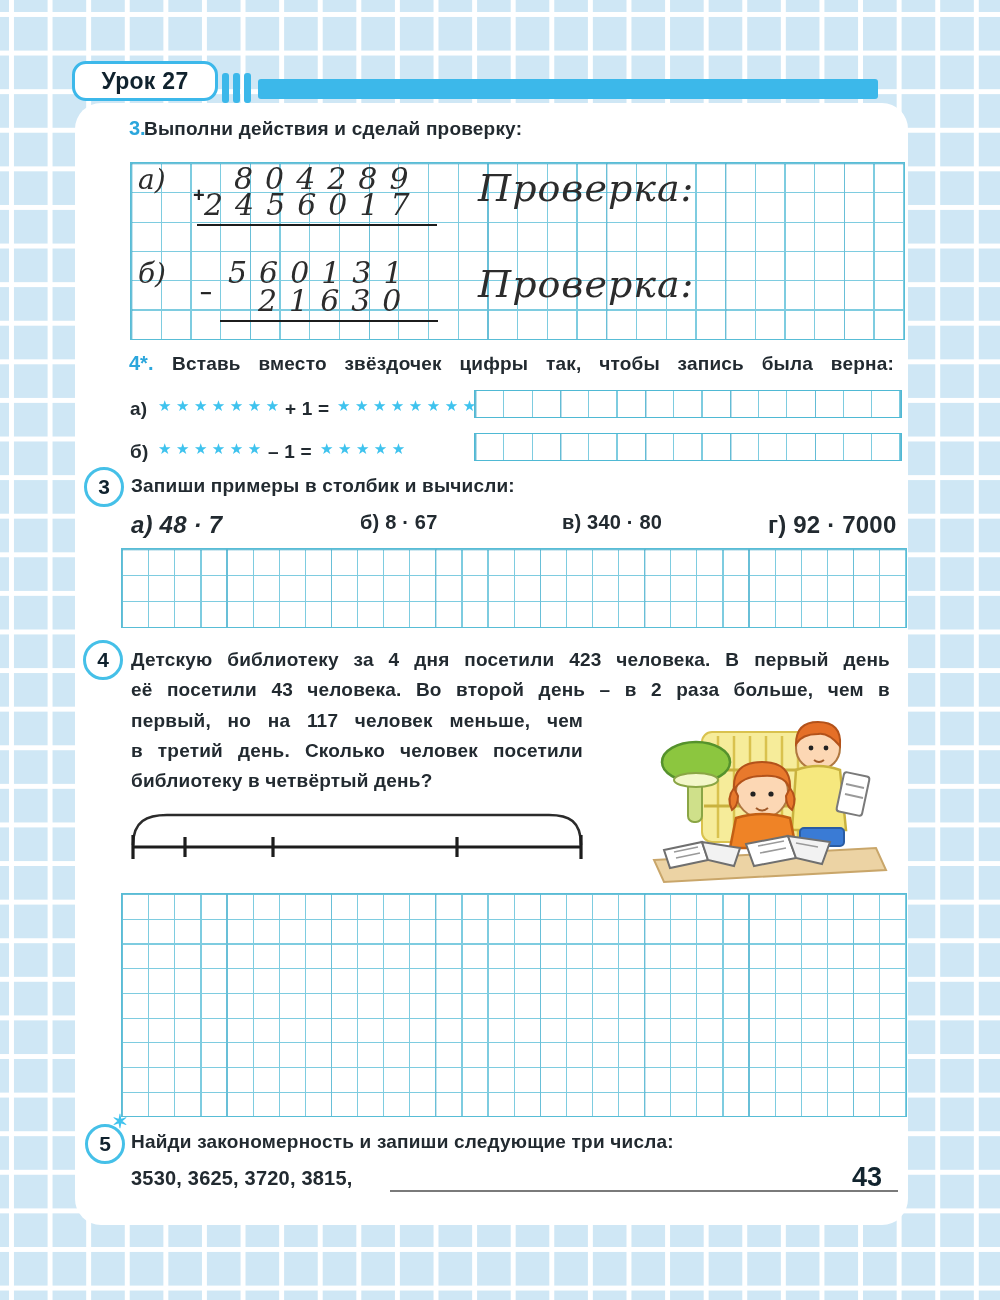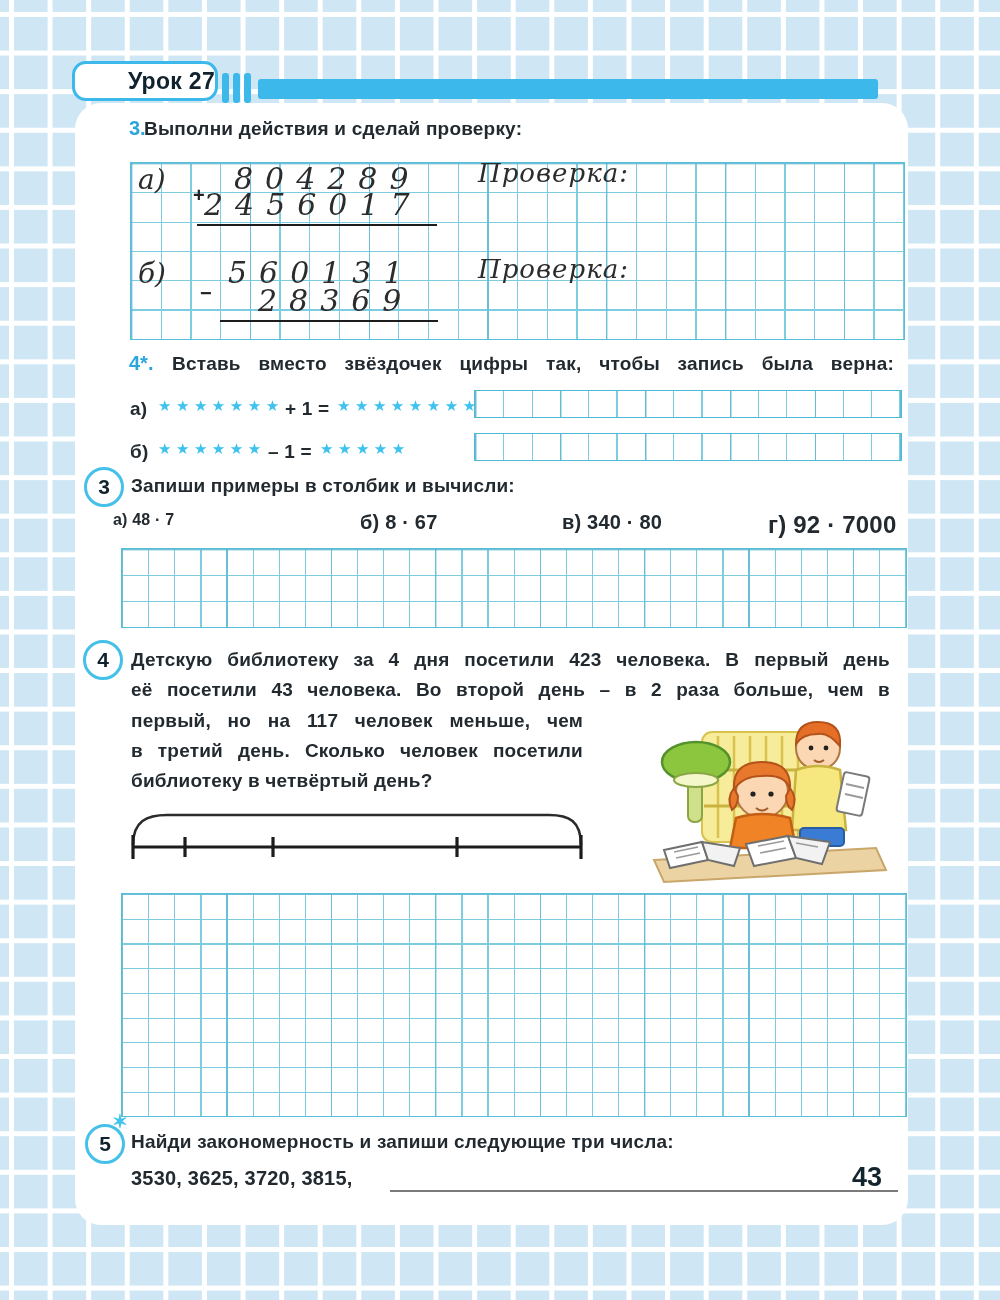--- a/index.html
+++ b/index.html
@@ -32,59 +32,59 @@
       repeating-linear-gradient(to bottom,#2f9cc03a 0 1.5px,transparent 1.5px 400px),
       repeating-linear-gradient(to right,#7ecce0 0 1.2px,transparent 1.2px var(--cw,29.7px)),
       repeating-linear-gradient(to bottom,#7ecce0 0 1.2px,transparent 1.2px var(--ch,29.3px));}
   .strip{position:absolute;height:26px;border:1.5px solid #4fb9d4;
     background-image:repeating-linear-gradient(to right,#2f9cc055 0 1.5px,transparent 1.5px 85px),
       repeating-linear-gradient(to right,#7ecce0 0 1.2px,transparent 1.2px 28.3px);}
   
   .hand{font-family:"DejaVu Serif",serif;font-style:italic;color:#2c2c2c;}
   .hand-digits{font-size:30px;letter-spacing:12px;line-height:30px;white-space:nowrap;}
   .hand-label{font-size:28px;}
-  .hand-check{font-size:26px;letter-spacing:1px;}
+  .hand-check{font-size:38px;letter-spacing:1px;margin-top:8px;}
   .uline{position:absolute;height:0;border-top:2.5px solid #1c1c1c;}
   .opsign{position:absolute;font-weight:bold;font-size:20px;color:#222;}
   .stars{color:#3fc3ee;font-size:15px;letter-spacing:4.5px;white-space:nowrap;}
   .star-badge{position:absolute;color:#3fc3ee;font-size:19px;font-weight:bold;}
   .answer-line{position:absolute;height:0;border-top:2.5px solid #7a7a7a;}
   .pgnum{position:absolute;font-weight:bold;font-size:27px;color:#12242e;}
 </style>
 </head>
 <body>
 
 <div id="page">
 
   <div class="hbar" style="left:258px;top:79px;width:620px;height:20px;"></div>
   <div class="hbar" style="left:222px;top:73px;width:7px;height:30px;"></div>
   <div class="hbar" style="left:233px;top:73px;width:7px;height:30px;"></div>
   <div class="hbar" style="left:244px;top:73px;width:7px;height:30px;"></div>
-  <div class="pill" style="left:72px;top:61px;width:140px;height:34px;justify-content:flex-end;">
+  <div class="pill" style="left:72px;top:61px;width:140px;height:34px;">
     <span>Урок 27</span>
   </div>
 
   <div id="card"></div>
 
   <div class="abs tasknum-blue" style="left:129px;top:117px;">3.</div>
   <div class="abs body-text" style="left:144px;top:118px;">Выполни действия и сделай проверку:</div>
 
   <div class="ngrid" style="left:130px;top:162px;width:773px;height:176px;--cw:29.7px;--ch:29.3px;--acc:118.8px;"></div>
 
   <div class="abs hand hand-label" style="left:138px;top:163px;">а)</div>
   <div class="abs opsign" style="left:193px;top:184px;">+</div>
   <div class="abs hand hand-digits" style="left:234px;top:164px;">804289</div>
   <div class="abs hand hand-digits" style="left:204px;top:190px;">2456017</div>
   <div class="uline" style="left:197px;top:224px;width:240px;"></div>
   <div class="abs hand hand-check" style="left:478px;top:158px;">Проверка:</div>
 
   <div class="abs hand hand-label" style="left:138px;top:257px;">б)</div>
   <div class="abs opsign" style="left:200px;top:282px;">−</div>
   <div class="abs hand hand-digits" style="left:228px;top:258px;">560131</div>
-  <div class="abs hand hand-digits" style="left:258px;top:286px;">28369</div>
+  <div class="abs hand hand-digits" style="left:258px;top:286px;">21630</div>
   <div class="uline" style="left:220px;top:320px;width:218px;"></div>
   <div class="abs hand hand-check" style="left:478px;top:254px;">Проверка:</div>
 
   <div class="abs tasknum-blue" style="left:129px;top:352px;">4*.</div>
   <div class="abs body-text jline" style="left:172px;top:353px;width:722px;">Вставь вместо звёздочек цифры так, чтобы запись была верна:</div>
 
   <div class="abs body-text" style="left:130px;top:398px;">а)</div>
   <div class="abs stars" style="left:158px;top:397px;">★★★★★★★</div>
   <div class="abs body-text" style="left:285px;top:398px;">+ 1 =</div>
   <div class="abs stars" style="left:337px;top:397px;">★★★★★★★★</div>
@@ -93,21 +93,21 @@
   <div class="abs body-text" style="left:130px;top:441px;">б)</div>
   <div class="abs stars" style="left:158px;top:440px;">★★★★★★</div>
   <div class="abs body-text" style="left:268px;top:441px;">– 1 =</div>
   <div class="abs stars" style="left:320px;top:440px;">★★★★★</div>
   <div class="strip" style="left:474px;top:433px;width:426px;"></div>
 
   <div class="circle-num" style="left:84px;top:467px;">
     <span>3</span>
   </div>
   <div class="abs body-text" style="left:131px;top:475px;">Запиши примеры в столбик и вычисли:</div>
-  <div class="abs body-text" style="left:113px;top:511px;font-size:16px;">а) 48 · 7</div>
+  <div class="abs body-text" style="left:131px;top:511px;font-size:24px;font-style:italic;">а) 48 · 7</div>
   <div class="abs body-text" style="left:360px;top:511px;font-size:20px;text-align:center;">б) 8 · 67</div>
   <div class="abs body-text" style="left:562px;top:511px;font-size:20px;">в) 340 · 80</div>
   <div class="abs body-text" style="left:768px;top:511px;font-size:24px;">г) 92 · 7000</div>
 
   <div class="ngrid" style="left:121px;top:548px;width:784px;height:78px;--cw:26.1px;--ch:26px;--acc:104.4px;"></div>
 
   <div class="circle-num" style="left:83px;top:640px;">
     <span>4</span>
   </div>
   <div class="abs body-text jline" style="left:131px;top:645px;width:759px;line-height:30.5px;">Детскую библиотеку за 4 дня посетили 423 человека. В первый день</div>

